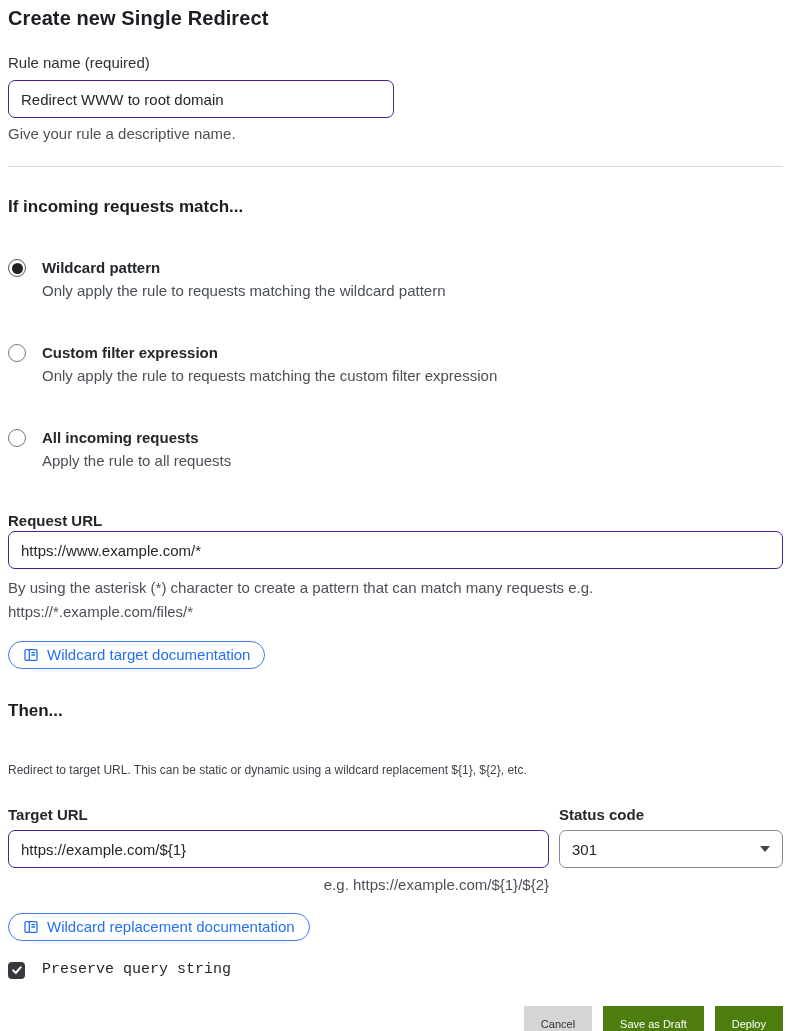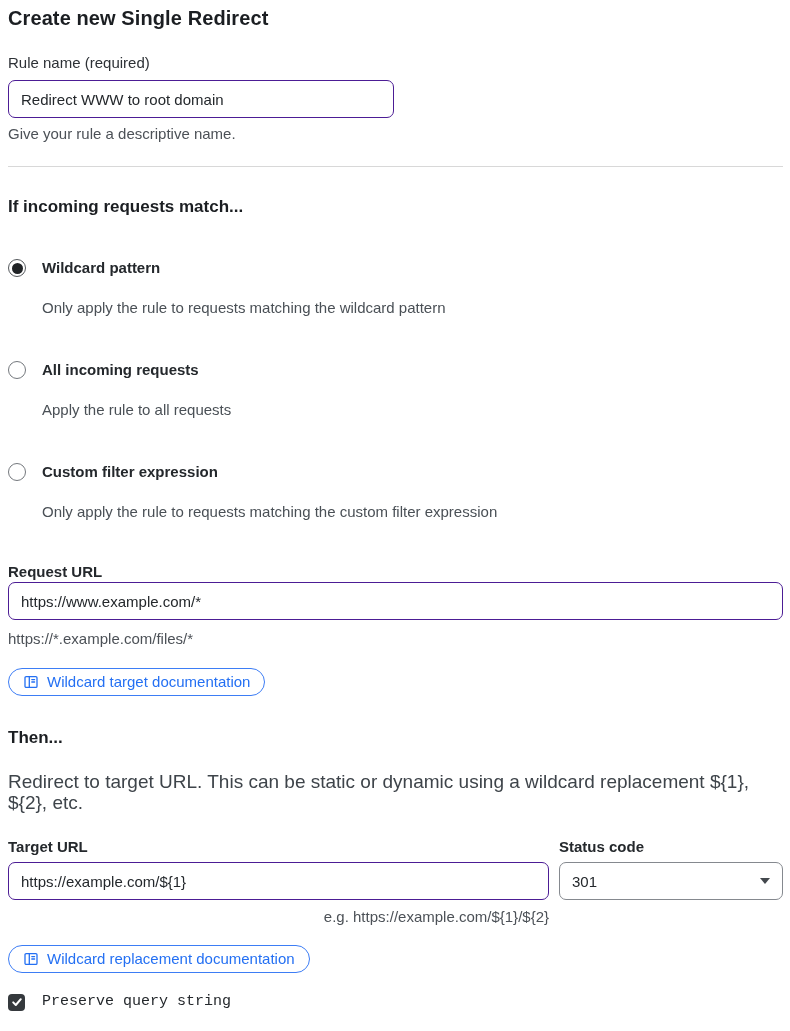--- a/index.html
+++ b/index.html
@@ -43,40 +43,40 @@
     border: 1.5px solid #74787d; border-radius: 50%;
     background: #fff; position: relative; cursor: pointer;
   }
   .radio-control.checked { border-color: #54585c; }
   .radio-control.checked::after {
     content: ""; position: absolute; inset: 2.5px;
     background: #202326; border-radius: 50%;
   }
   .radio-texts { margin-left: 16px; }
   .radio-label { font-size: 15px; font-weight: 700; color: #24282c; line-height: 20px; cursor: pointer; }
-  .radio-desc { font-size: 15px; color: #4a5056; line-height: 20px; margin-top: 20px; }
+  .radio-desc { font-size: 15px; color: #4a5056; line-height: 20px; margin-top: 3px; }
 
   .mt-group-label { margin-top: 40px; }
   .request-url-input { margin-top: 0; }
   .help-para { margin-top: 7px; }
   .help-para .line { font-size: 15px; color: #4c5157; line-height: 24px; }
 
   .doc-pill {
     display: inline-flex; align-items: center; gap: 8px;
     height: 28px; padding: 0 14px;
     background: #fff; border: 1px solid #3d7df5; border-radius: 14px;
     color: #2470f3; font-size: 15px; font-family: "Liberation Sans", sans-serif;
     cursor: pointer; line-height: 26px;
   }
   .doc-pill svg { flex: 0 0 auto; }
   .pill-1 { margin-top: 17px; }
   .pill-2 { margin-top: 18px; }
 
   .then-heading { margin-top: 31px; }
-  .then-desc { margin-top: 22px; font-size: 19px; color: #3e444a; line-height: 21px; }
+  .then-desc { margin-top: 38px; font-size: 12px; color: #3e444a; line-height: 21px; }
 
   .field-row { display: flex; gap: 10px; margin-top: 24px; }
   .field-col-left { flex: 1 1 auto; }
   .field-col-right { flex: 0 0 224px; }
   .field-row .text-input, .select-box { margin-top: 5px; }
 
   .select-box {
     height: 38px; border: 1px solid #85898f; border-radius: 7px;
     background: #fff; display: flex; align-items: center;
     padding: 0 12px; font-size: 15px; color: #24282c; cursor: pointer;
@@ -128,37 +128,38 @@
     <div class="radio-row">
       <span class="radio-control checked"></span>
       <span class="radio-texts">
         <div class="radio-label">Wildcard pattern</div>
         <div class="radio-desc">Only apply the rule to requests matching the wildcard pattern</div>
       </span>
     </div>
     <div class="radio-row">
       <span class="radio-control"></span>
       <span class="radio-texts">
+        <div class="radio-label">Custom filter expression</div>
+        <div class="radio-desc">Only apply the rule to requests matching the custom filter expression</div>
+      </span>
+    </div>
+    <div class="radio-row">
+      <span class="radio-control"></span>
+      <span class="radio-texts">
         <div class="radio-label">All incoming requests</div>
         <div class="radio-desc">Apply the rule to all requests</div>
       </span>
     </div>
-    <div class="radio-row">
-      <span class="radio-control"></span>
-      <span class="radio-texts">
-        <div class="radio-label">Custom filter expression</div>
-        <div class="radio-desc">Only apply the rule to requests matching the custom filter expression</div>
-      </span>
-    </div>
   </div>
 
   
   <div class="field-label semibold mt-group-label">Request URL</div>
   <input class="text-input request-url-input" type="text" value="https://www.example.com/*" style="">
   <div class="help-para">
+    <div class="line">By using the asterisk (*) character to create a pattern that can match many requests e.g.</div>
     <div class="line">https://*.example.com/files/*</div>
   </div>
 
   <button class="doc-pill pill-1">
     <svg width="16" height="16" viewBox="0 0 16 16" fill="none" stroke="currentColor" stroke-width="1.3" stroke-linecap="round">
       <rect x="2" y="2.6" width="12" height="10.8" rx="1.2"></rect>
       <line x1="6.3" y1="2.6" x2="6.3" y2="13.4"></line>
       <line x1="8.8" y1="5.6" x2="11.6" y2="5.6"></line>
       <line x1="8.8" y1="8" x2="11.6" y2="8"></line>
     </svg>

